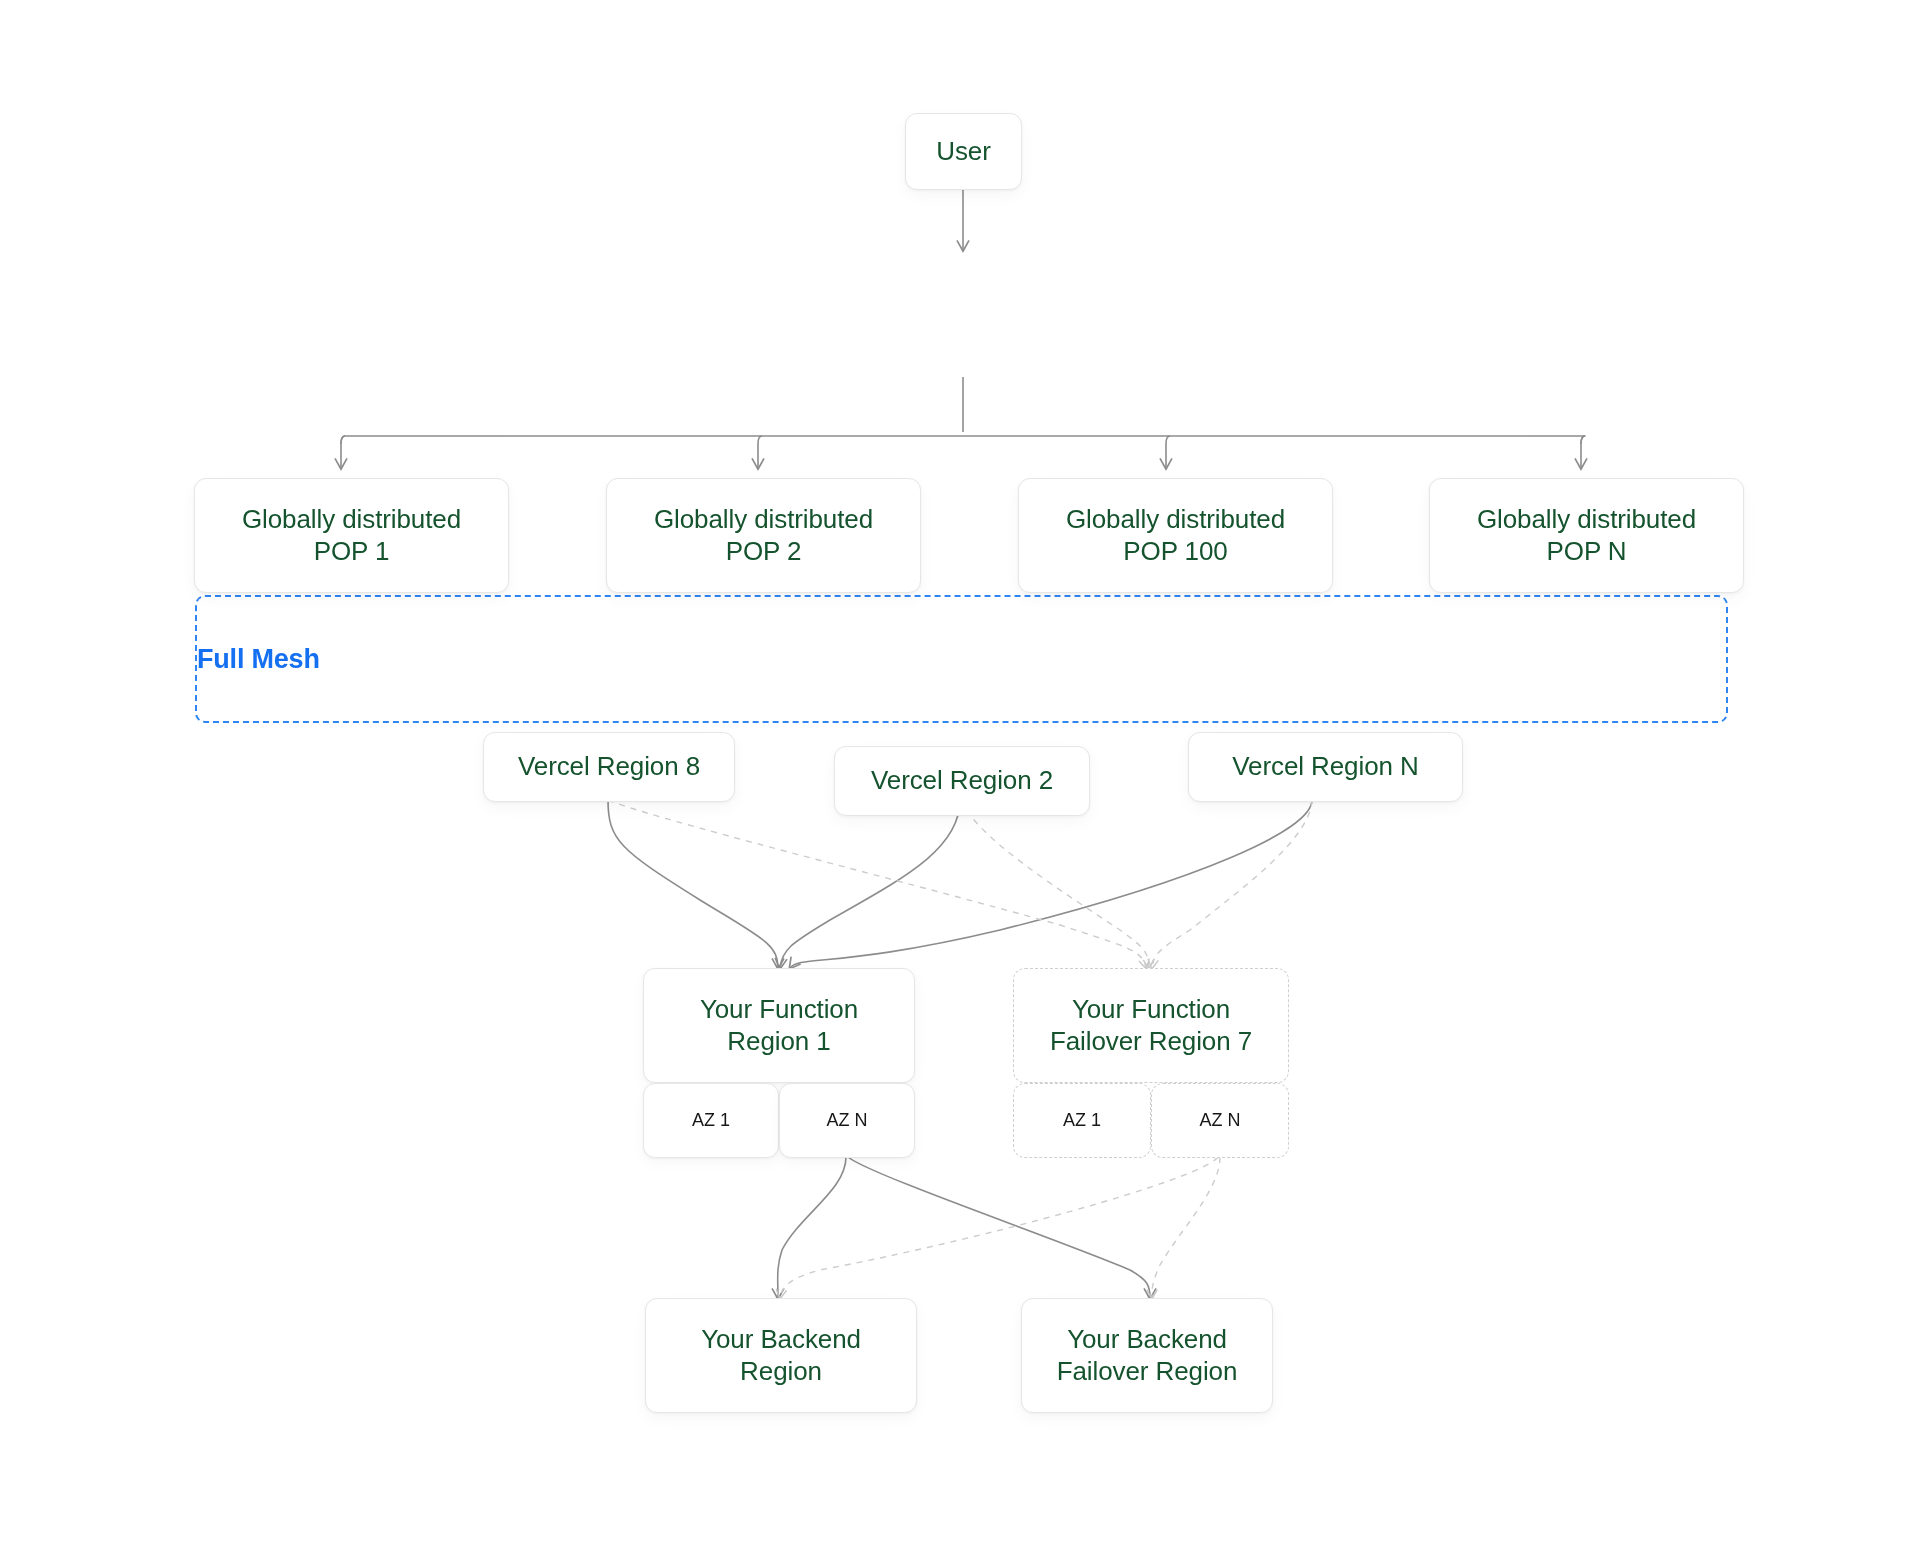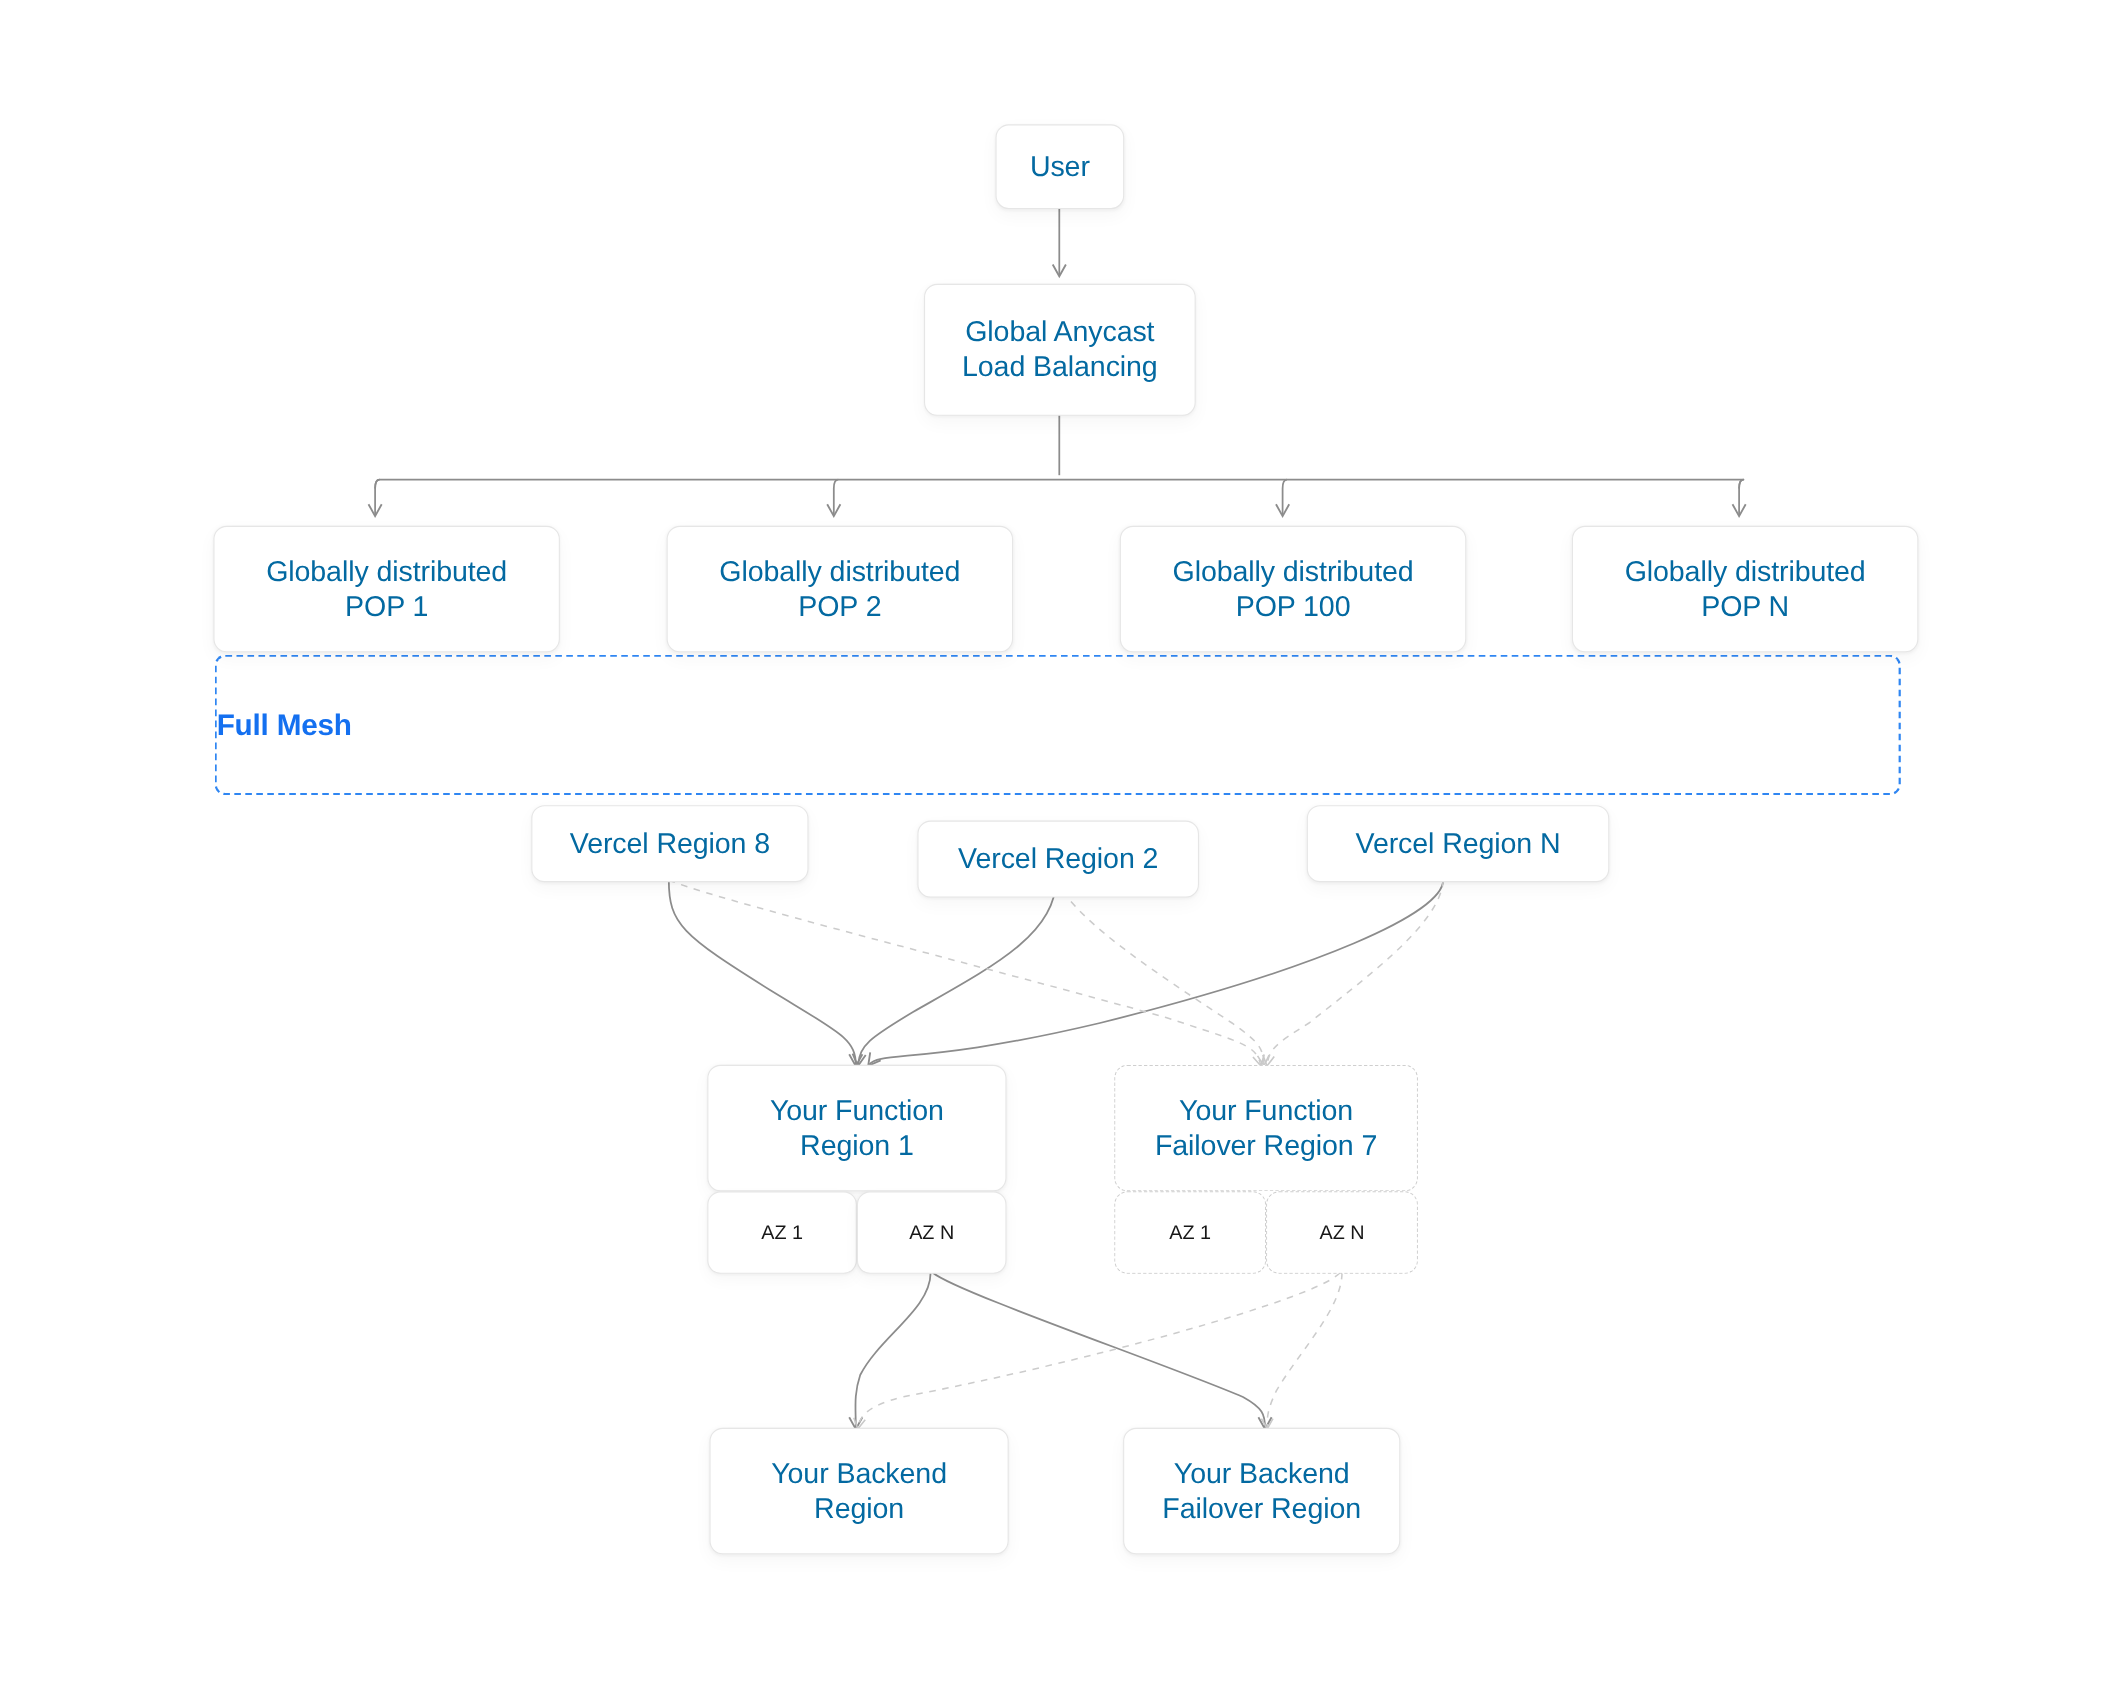--- a/index.html
+++ b/index.html
@@ -23,21 +23,21 @@
   }
   .node {
     position: absolute;
     background: #ffffff;
     border: 1px solid #e6e6e6;
     border-radius: 12px;
     display: flex;
     align-items: center;
     justify-content: center;
     text-align: center;
-    color: #0369a1;
+    color: #14532d;
     font-size: 26px;
     line-height: 1.22;
     letter-spacing: -0.1px;
     box-shadow: 0 1px 3px rgba(0,0,0,0.045), 0 6px 16px rgba(0,0,0,0.035);
     z-index: 2;
   }
   .node.dashed {
     border: 1px dashed #cfcfcf;
     box-shadow: none;
   }
@@ -141,26 +141,20 @@
       <path d="M 1220 1157 C 1220 1190 1180 1230 1160 1265 C 1152 1282 1152 1288 1152 1298" marker-end="url(#arrow-light)"></path>
     </g>
   </svg>
 
   <div class="node" style="left:905px; top:113px; width:117px; height:77px;">
     <div class="lines">
       <div>User</div>
     </div>
   </div>
 
-  <div class="node" style="left:840px; top:258px; width:247px; height:120px;">
-    <div class="lines">
-      <div>Global Anycast</div>
-      <div>Load Balancing</div>
-    </div>
-  </div>
 
   <div class="node" style="left:194px; top:478px; width:315px; height:115px;">
     <div class="lines">
       <div>Globally distributed</div>
       <div>POP 1</div>
     </div>
   </div>
 
   <div class="node" style="left:606px; top:478px; width:315px; height:115px;">
     <div class="lines">

